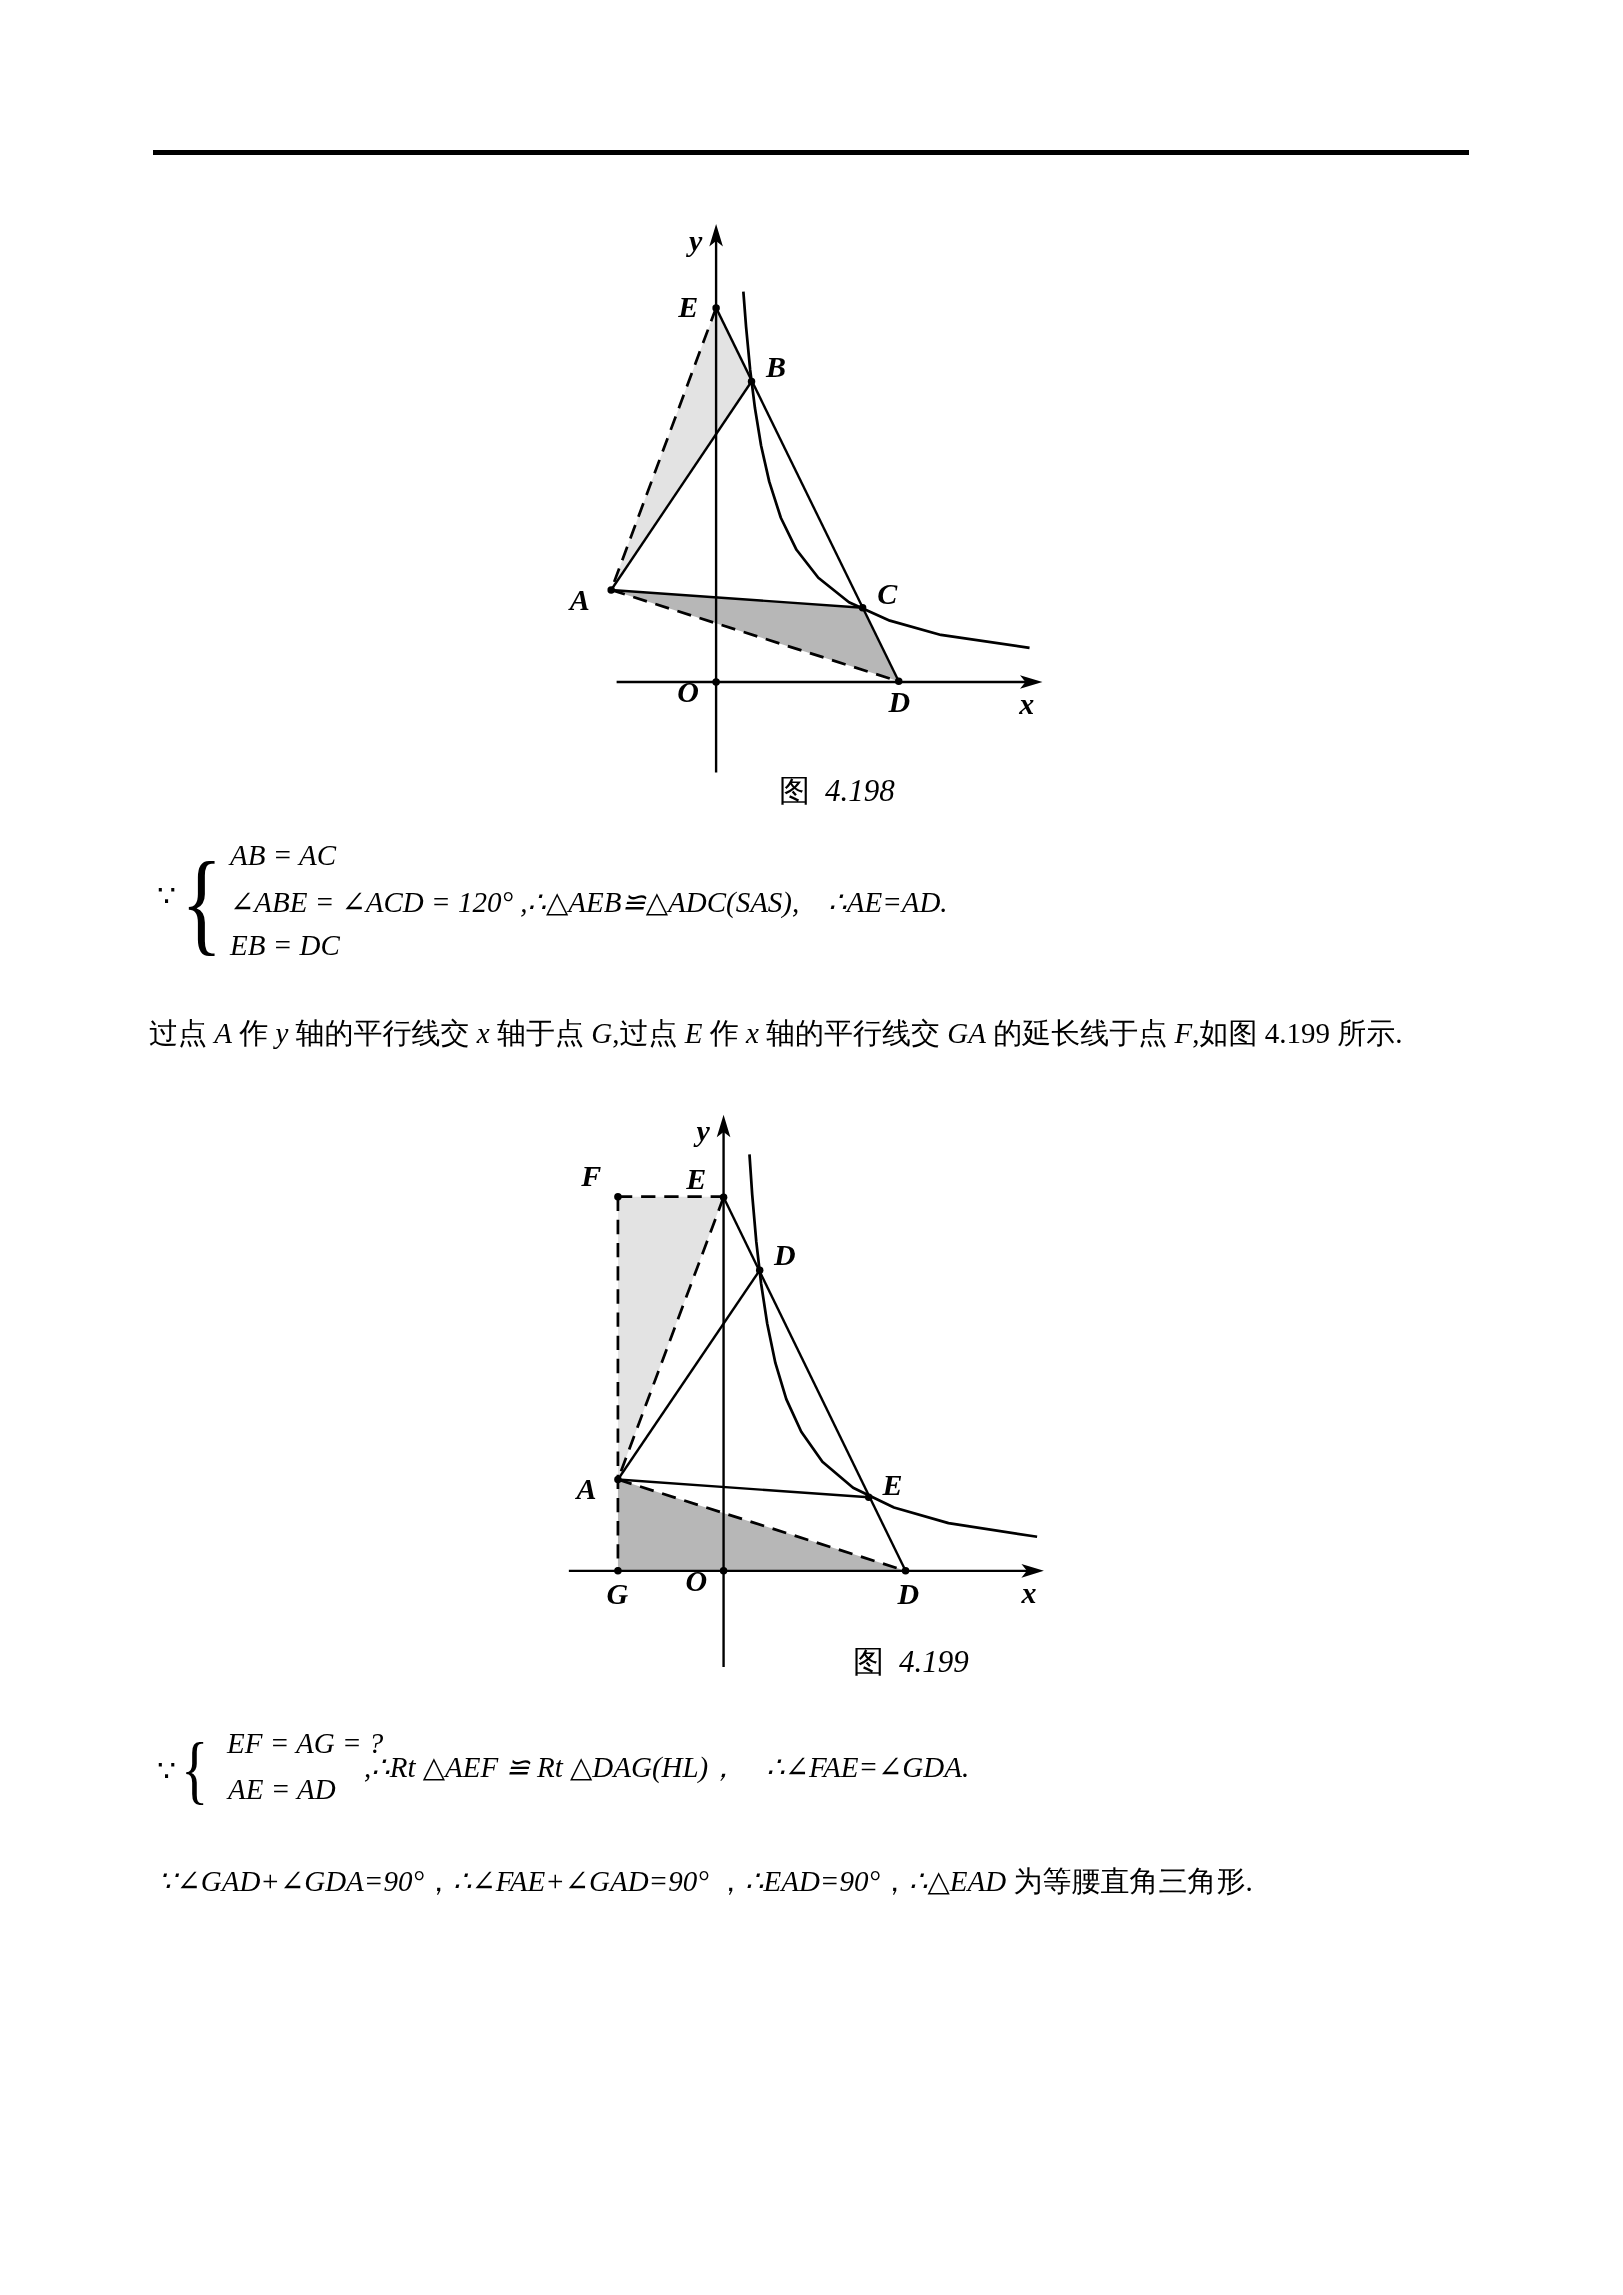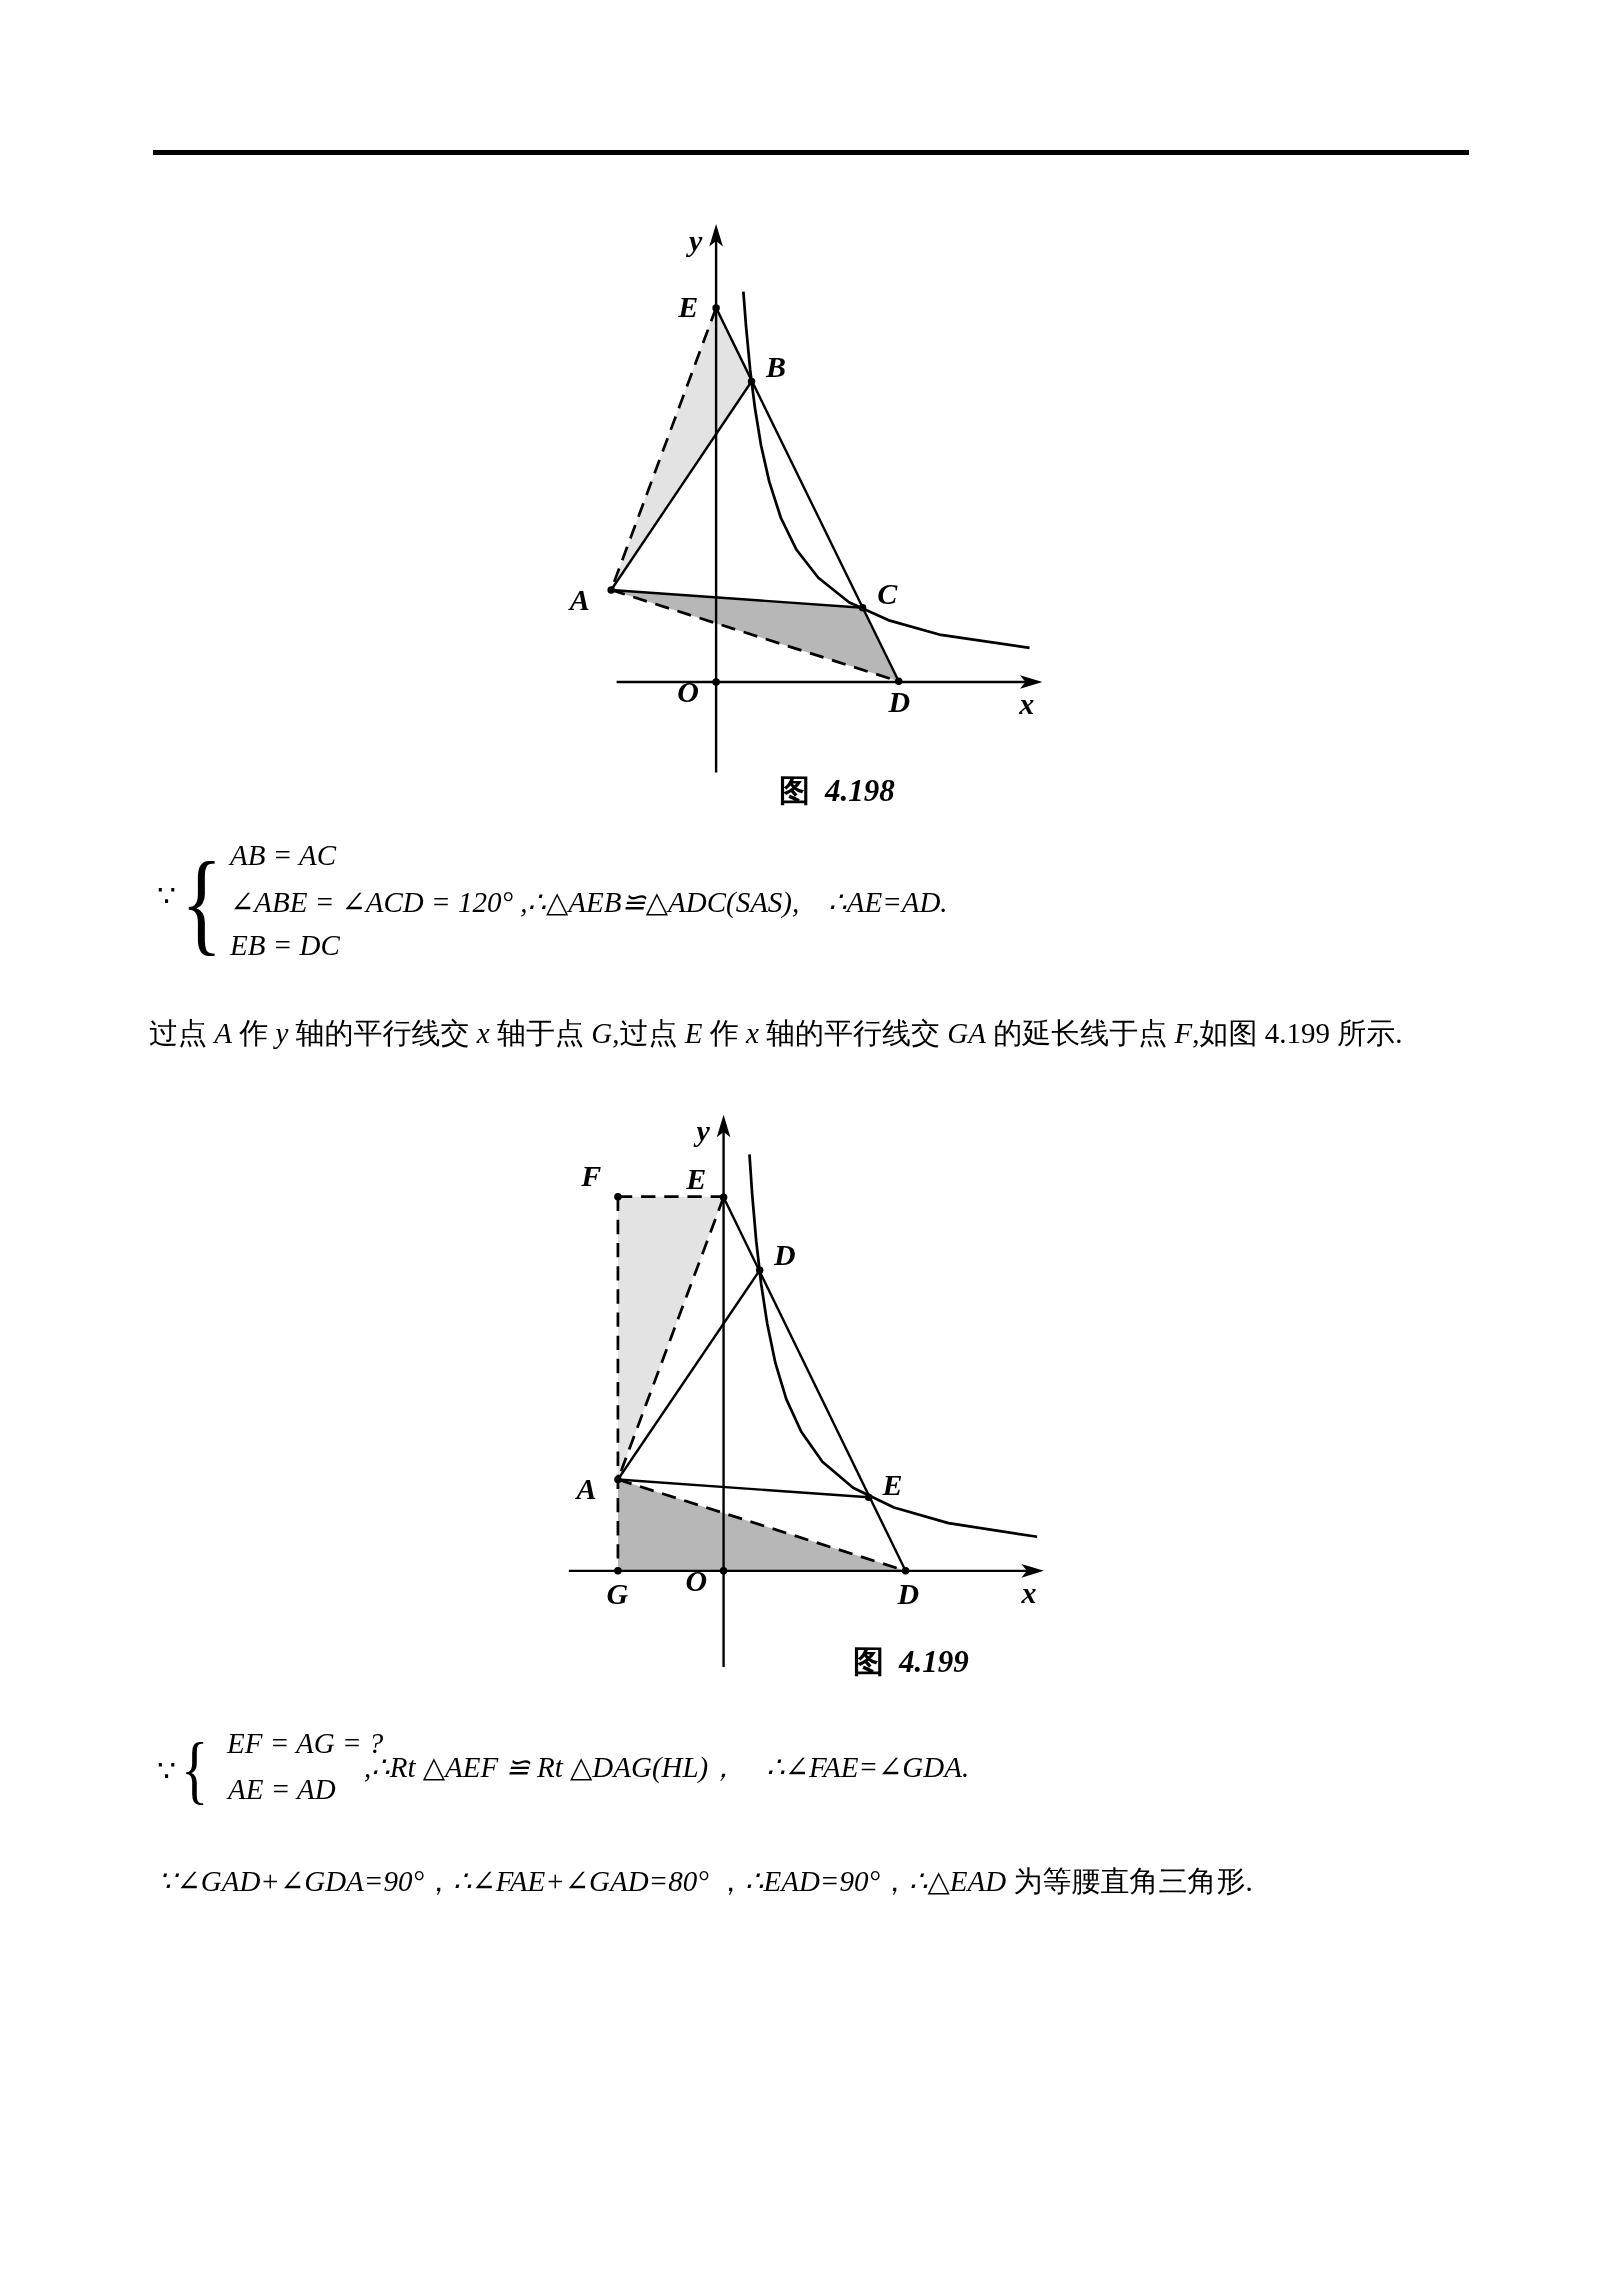--- a/index.html
+++ b/index.html
@@ -8,21 +8,21 @@
   .rule{position:absolute;left:153px;top:150px;width:1316px;height:4.8px;background:#000;}
   .mline{position:absolute;font-style:italic;font-size:29px;line-height:1.15;white-space:pre;
          font-family:"Liberation Serif","DejaVu Serif",serif;margin-left:25px;}
   .because{position:absolute;font-style:normal;font-size:30px;line-height:1;}
   .brace{position:absolute;font-style:normal;font-weight:400;transform:scaleX(.75);transform-origin:left center;}
   .brace1{left:181px;top:841px;font-size:115px;line-height:124px;}
   .brace2{left:181px;top:1728px;font-size:76px;line-height:82px;}
   .para{position:absolute;font-size:29px;line-height:1.25;white-space:pre;}
   .seg-m{font-style:italic;}
   .seg-c{font-style:normal;}
-  .caption{position:absolute;font-weight:bold;font-size:31px;line-height:1;white-space:pre;}
+  .caption{position:absolute;font-weight:normal;font-size:31px;line-height:1;white-space:pre;}
   .caption .num{font-style:italic;margin-left:15px;}
   svg{position:absolute;overflow:visible;}
   .ptl{font-family:"Liberation Serif","DejaVu Serif",serif;font-weight:bold;font-style:italic;
        font-size:44px;text-anchor:middle;fill:#000;}
 </style>
 </head>
 <body>
 
 <div id="page">
 
@@ -117,17 +117,17 @@
   <div class="caption" style="left:822px;top:1615px">
     <span>图</span><span class="num">4.199</span>
   </div>
 
   <div class="because" style="left:157px;top:1756px">∵</div>
   <div class="brace brace2">{</div>
   <div class="mline" style="left:202px;top:1727px">EF = AG = ?</div>
   <div class="mline" style="left:203px;top:1773px">AE = AD</div>
   <div class="mline" style="left:339px;top:1751px">,∴Rt △AEF ≌ Rt △DAG(HL)，　∴∠FAE=∠GDA.</div>
 
-  <div class="para" style="left:158px;top:1863px"><span class="seg-m">∵∠GAD+∠GDA=90°</span><span class="seg-c">，</span><span class="seg-m">∴∠FAE+∠GAD=80°</span><span class="seg-c"> ，</span><span class="seg-m">∴EAD=90°</span><span class="seg-c">，</span><span class="seg-m">∴△EAD</span><span class="seg-c"> 为等腰直角三角形.</span></div>
+  <div class="para" style="left:158px;top:1863px"><span class="seg-m">∵∠GAD+∠GDA=90°</span><span class="seg-c">，</span><span class="seg-m">∴∠FAE+∠GAD=90°</span><span class="seg-c"> ，</span><span class="seg-m">∴EAD=90°</span><span class="seg-c">，</span><span class="seg-m">∴△EAD</span><span class="seg-c"> 为等腰直角三角形.</span></div>
 
 
 </div>
 
 
 </body></html>

